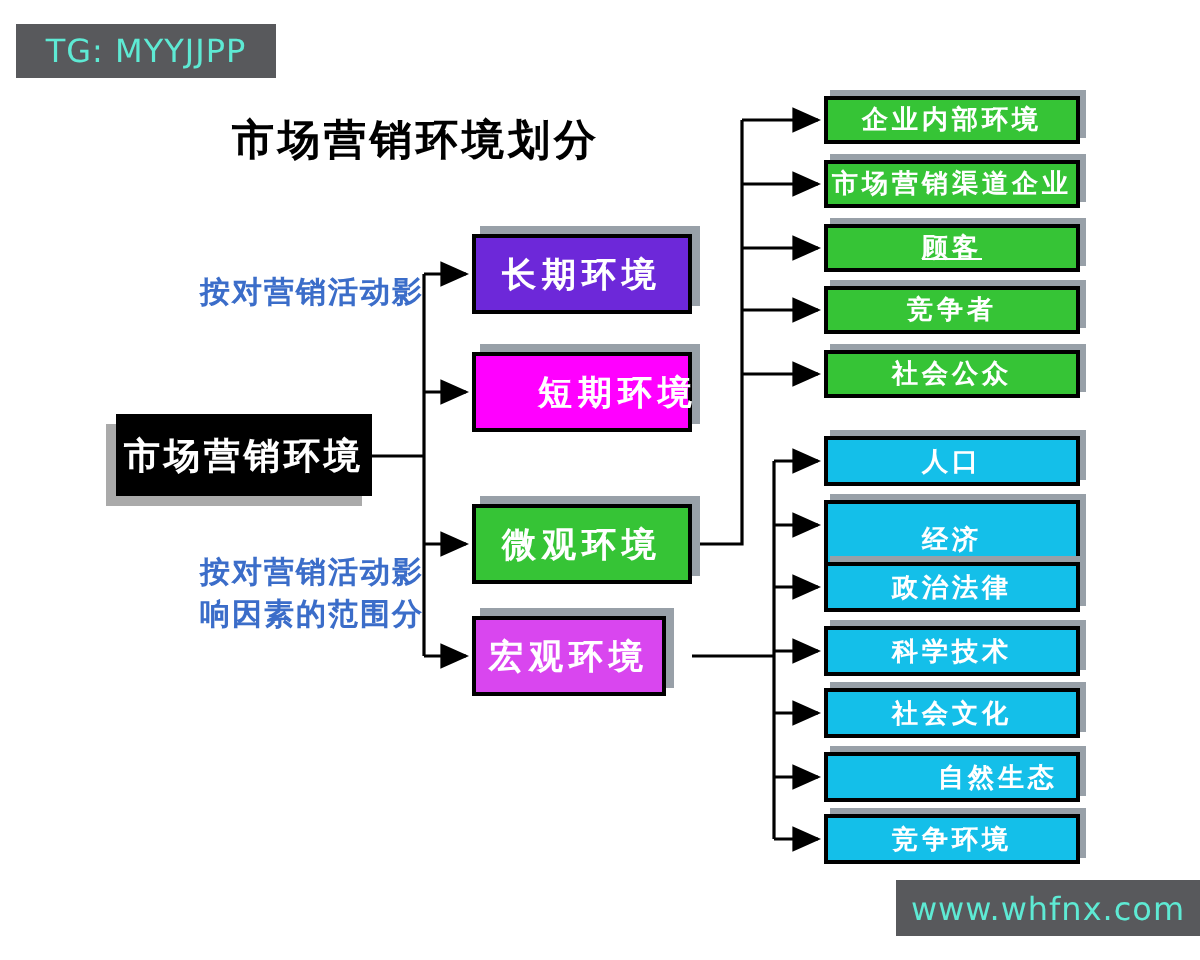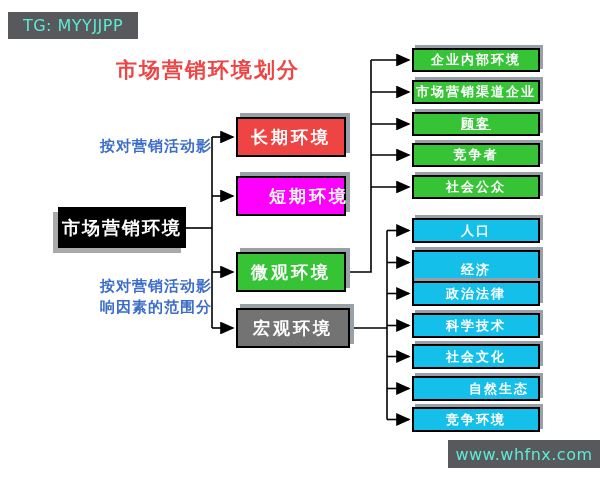--- a/index.html
+++ b/index.html
@@ -72,46 +72,46 @@
       <polyline points="387,325.5 409,325.5" fill="none" stroke="#000000" stroke-width="1.6" marker-end="url(#arr)"></polyline>
       <polyline points="387,356.5 409,356.5" fill="none" stroke="#000000" stroke-width="1.6" marker-end="url(#arr)"></polyline>
       <polyline points="387,388.5 409,388.5" fill="none" stroke="#000000" stroke-width="1.6" marker-end="url(#arr)"></polyline>
       <polyline points="387,419.5 409,419.5" fill="none" stroke="#000000" stroke-width="1.6" marker-end="url(#arr)"></polyline>
     </svg>
 
   <div class="watermark top" style="background: rgb(88, 89, 92);">
     <span>TG: MYYJJPP</span>
   </div>
 
-  <div class="diagram-title" style="color: #ef4444;">市场营销环境划分</div>
+  <div class="diagram-title" style="color: #000000;">市场营销环境划分</div>
 
   <div class="criteria time" style="color: rgb(59, 109, 201);">
     <div>按对营销活动影</div>
   </div>
 
   <div class="criteria scope" style="color: rgb(59, 109, 201);">
     <div>按对营销活动影</div>
     <div>响因素的范围分</div>
   </div>
 
   <div class="node root" style="background: rgb(0, 0, 0);">
     <span>市场营销环境</span>
   </div>
 
   <div id="mid-nodes">
-      <div class="node mid" style="left: 236px; top: 117px; width: 110px; height: 40px; background: #ef4444;">
+      <div class="node mid" style="left: 236px; top: 117px; width: 110px; height: 40px; background: #6d28d9;">
         <span>长期环境</span>
       </div>
       <div class="node mid" style="left: 236px; top: 176px; width: 110px; height: 40px; background: rgb(255, 0, 255); padding-left: 36px;">
         <span>短期环境</span>
       </div>
       <div class="node mid" style="left: 236px; top: 252px; width: 110px; height: 40px; background: rgb(54, 196, 54);">
         <span>微观环境</span>
       </div>
-      <div class="node mid" style="left: 236px; top: 308px; width: 114px; height: 40px; background: #737373;">
+      <div class="node mid" style="left: 236px; top: 308px; width: 97px; height: 40px; background: #d946ef;">
         <span>宏观环境</span>
       </div>
     </div>
   <div id="micro-children">
       <div class="node leaf" style="left: 412px; top: 48px; width: 128px; height: 24px; background: rgb(54, 196, 54);">
         <span>企业内部环境</span>
       </div>
       <div class="node leaf" style="left: 412px; top: 80px; width: 128px; height: 24px; background: rgb(54, 196, 54);">
         <span>市场营销渠道企业</span>
       </div>

